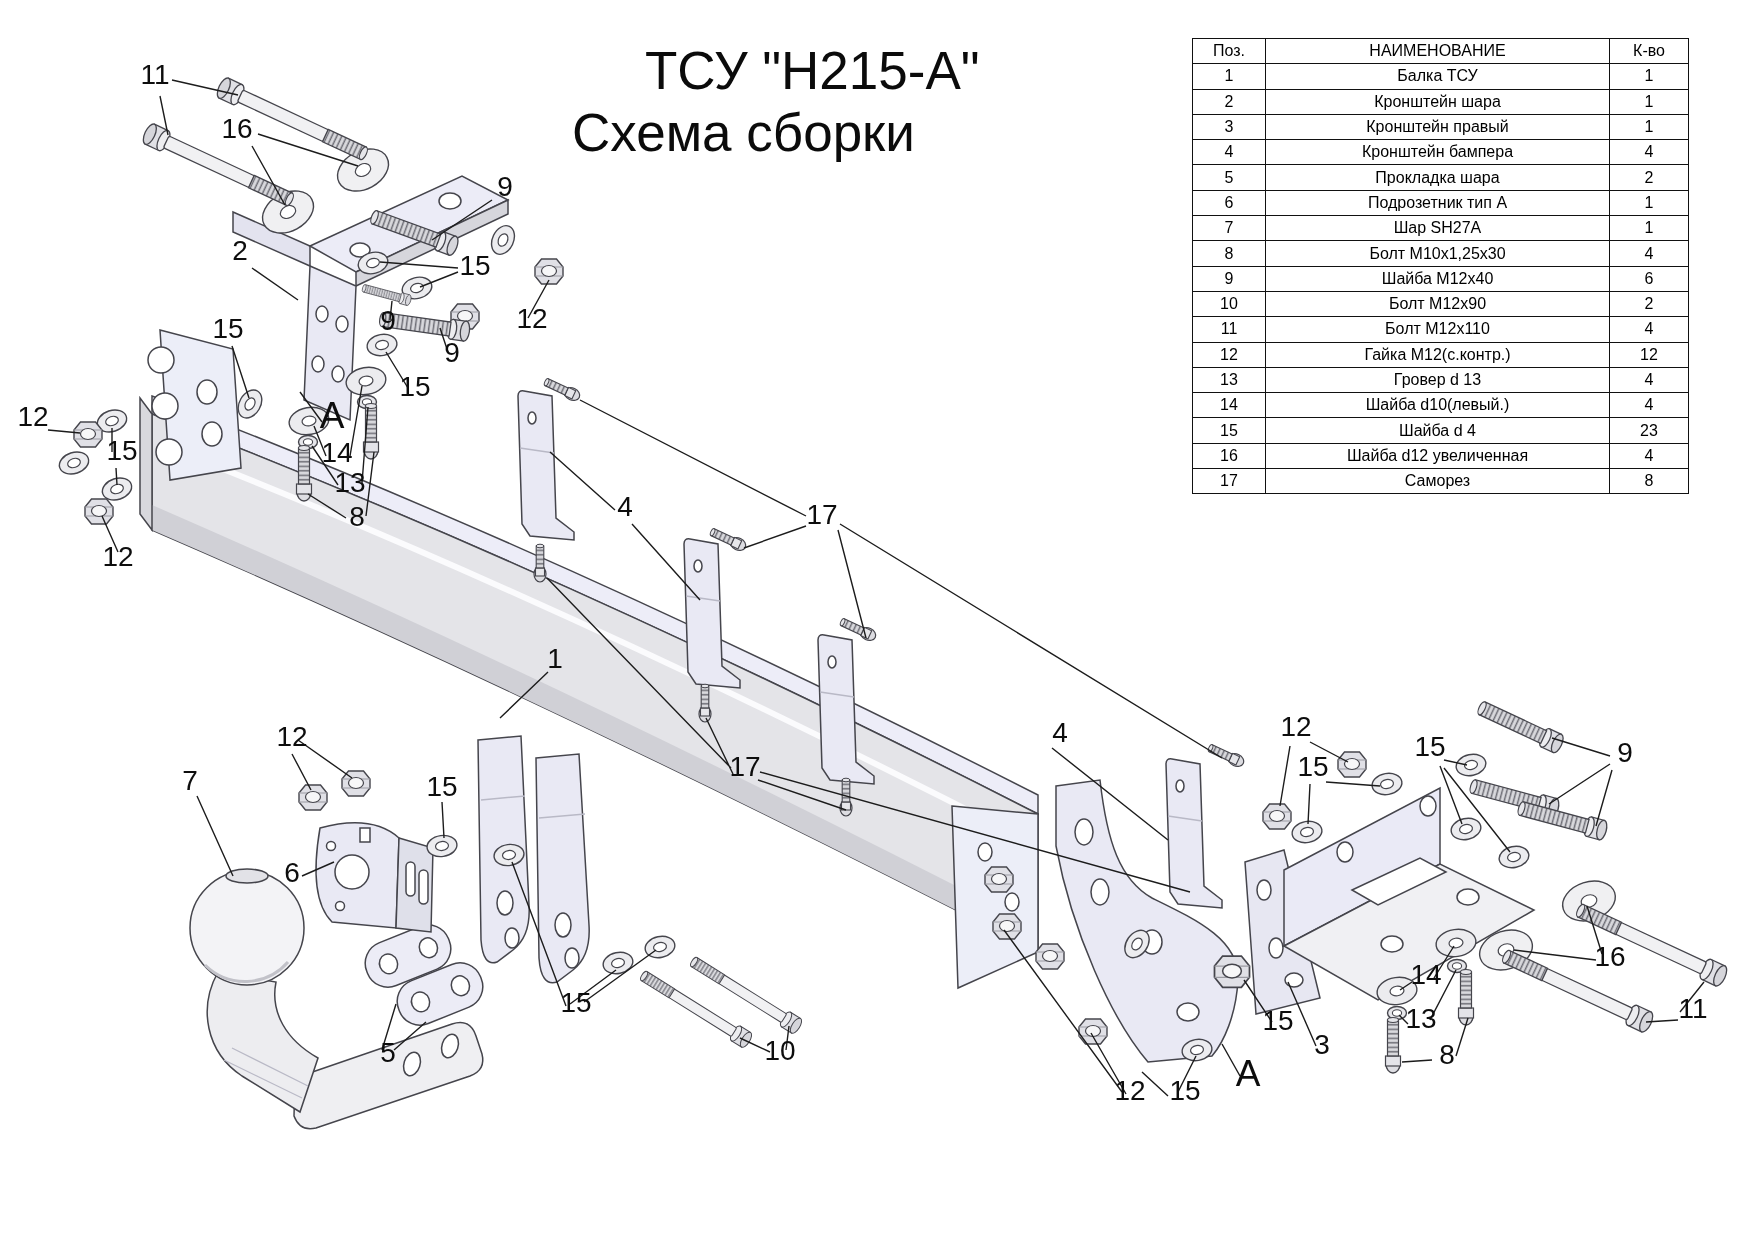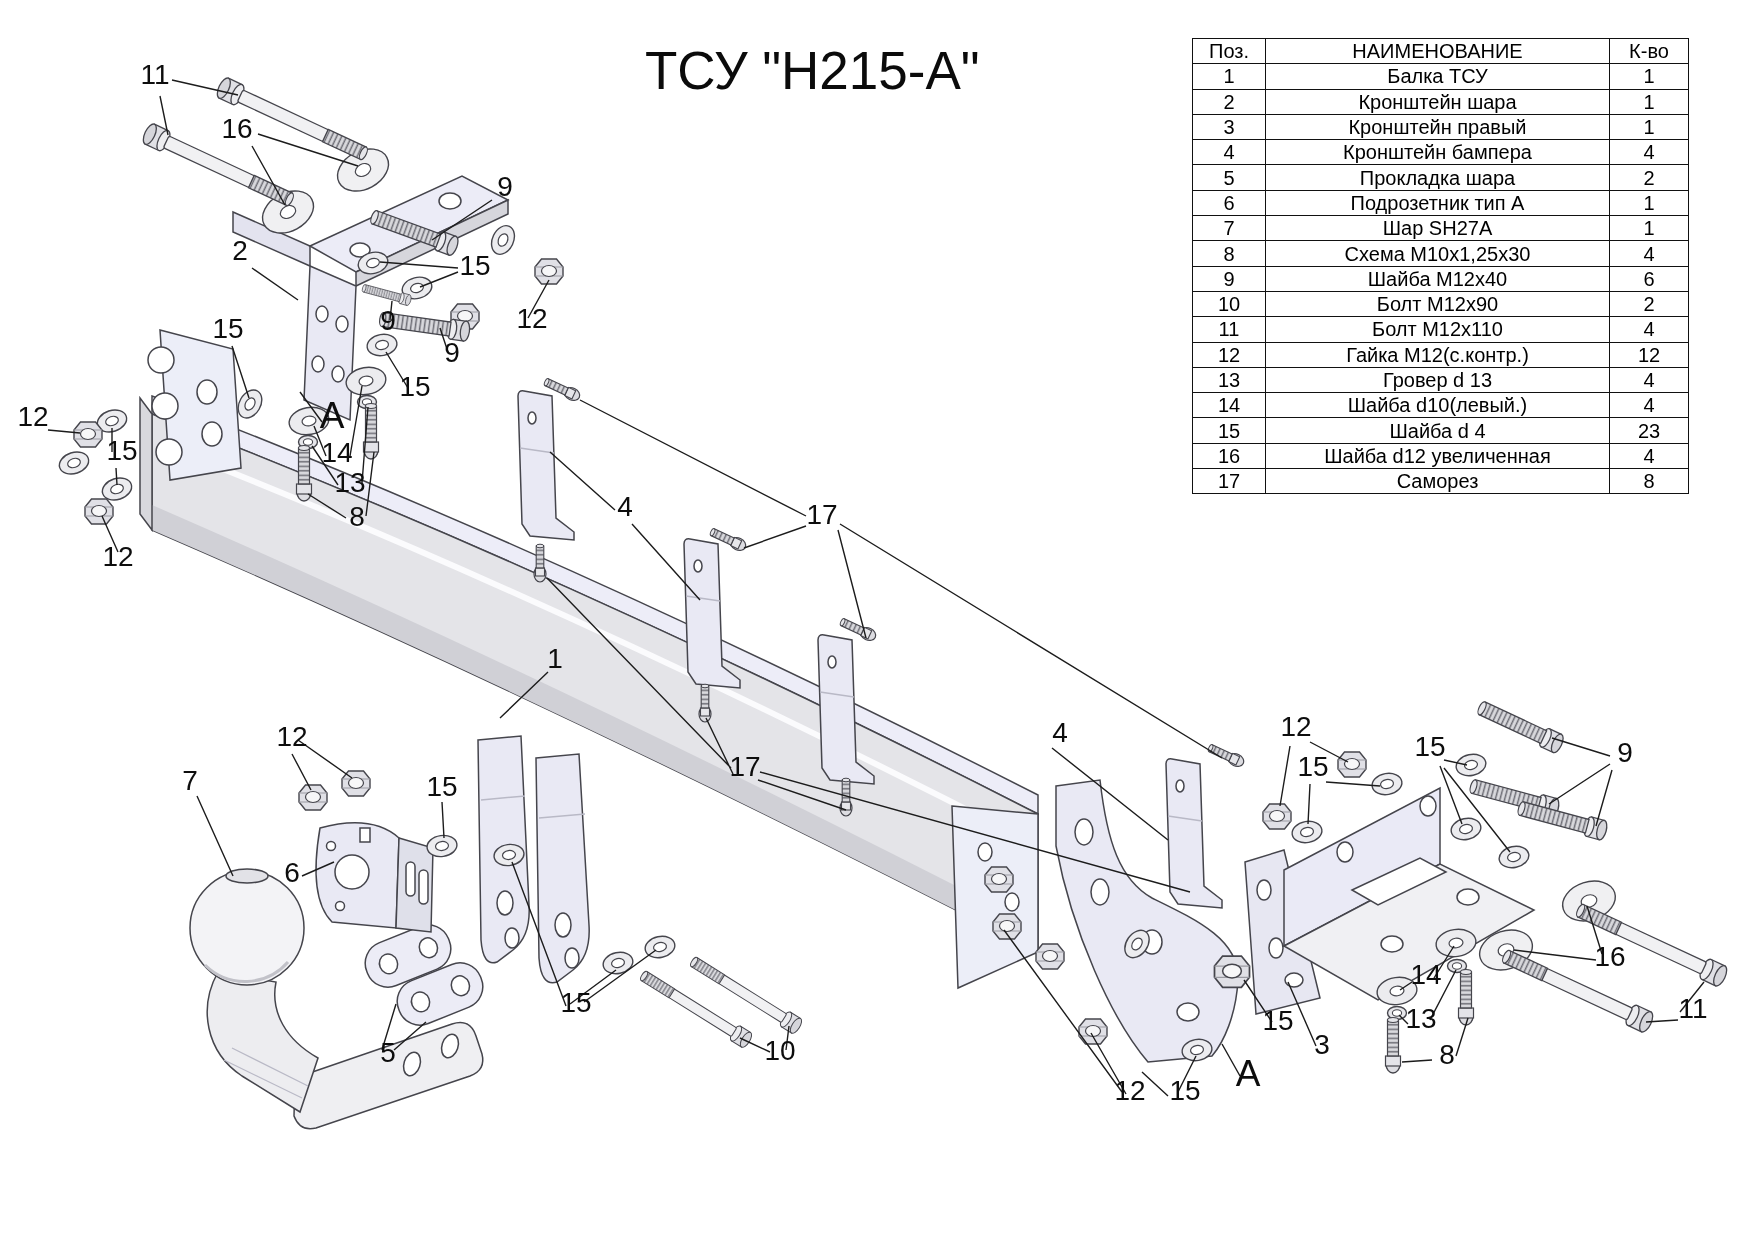--- a/index.html
+++ b/index.html
@@ -3,34 +3,35 @@
 <meta charset="utf-8">
 <style>
   html,body{margin:0;padding:0;background:#fff;}
   .stage{position:relative;width:1754px;height:1241px;background:#fff;overflow:hidden;
          font-family:"Liberation Sans",sans-serif;color:#000;}
   .stage svg{position:absolute;left:0;top:0;}
   .title-line{position:absolute;font-size:53px;color:#0b0b0b;white-space:nowrap;letter-spacing:0;}
   #t1{left:645px;top:40px;}
   #t2{left:572px;top:102px;}
   table.parts{position:absolute;left:1192px;top:38px;width:496px;border-collapse:collapse;
-              table-layout:fixed;font-size:20px;}
+              table-layout:fixed;font-size:16px;}
   table.parts td{border:1.6px solid #111;height:24.3px;text-align:center;padding:0 2px;
                  white-space:nowrap;overflow:hidden;line-height:1;}
   col.c-pos{width:73px;} col.c-name{width:344px;} col.c-qty{width:79px;}
   text.callout{font-family:"Liberation Sans",sans-serif;font-size:28px;fill:#0d0d0d;
                text-anchor:middle;}
   text.callout.big{font-size:37px;}
 </style>
 </head>
 <body>
 
 <div class="stage">
 
   <div id="t1" class="title-line">ТСУ "Н215-А"</div>
+  <div id="t2" class="title-line">Схема сборки</div>
 
   <svg width="1754" height="1241" viewBox="0 0 1754 1241">
     <defs>
       <pattern id="thr" width="4.5" height="14" patternUnits="userSpaceOnUse">
         <rect width="4.5" height="14" fill="#d9d9dd"></rect>
         <path d="M1.2,0V14" stroke="#6d6d75" stroke-width="1.5"></path>
       </pattern>
       <g id="w">
         <ellipse rx="15" ry="10.5" fill="#ececef" stroke="#45454c" stroke-width="1.4"></ellipse>
         <ellipse rx="6.5" ry="4.5" fill="#ffffff" stroke="#45454c" stroke-width="1.2"></ellipse>
@@ -415,21 +416,21 @@
           <td>Подрозетник тип А</td>
           <td>1</td>
         </tr>
         <tr>
           <td>7</td>
           <td>Шар SH27A</td>
           <td>1</td>
         </tr>
         <tr>
           <td>8</td>
-          <td>Схема М10х1,25х30</td>
+          <td>Болт М10х1,25х30</td>
           <td>4</td>
         </tr>
         <tr>
           <td>9</td>
           <td>Шайба М12х40</td>
           <td>6</td>
         </tr>
         <tr>
           <td>10</td>
           <td>Болт М12х90</td>

